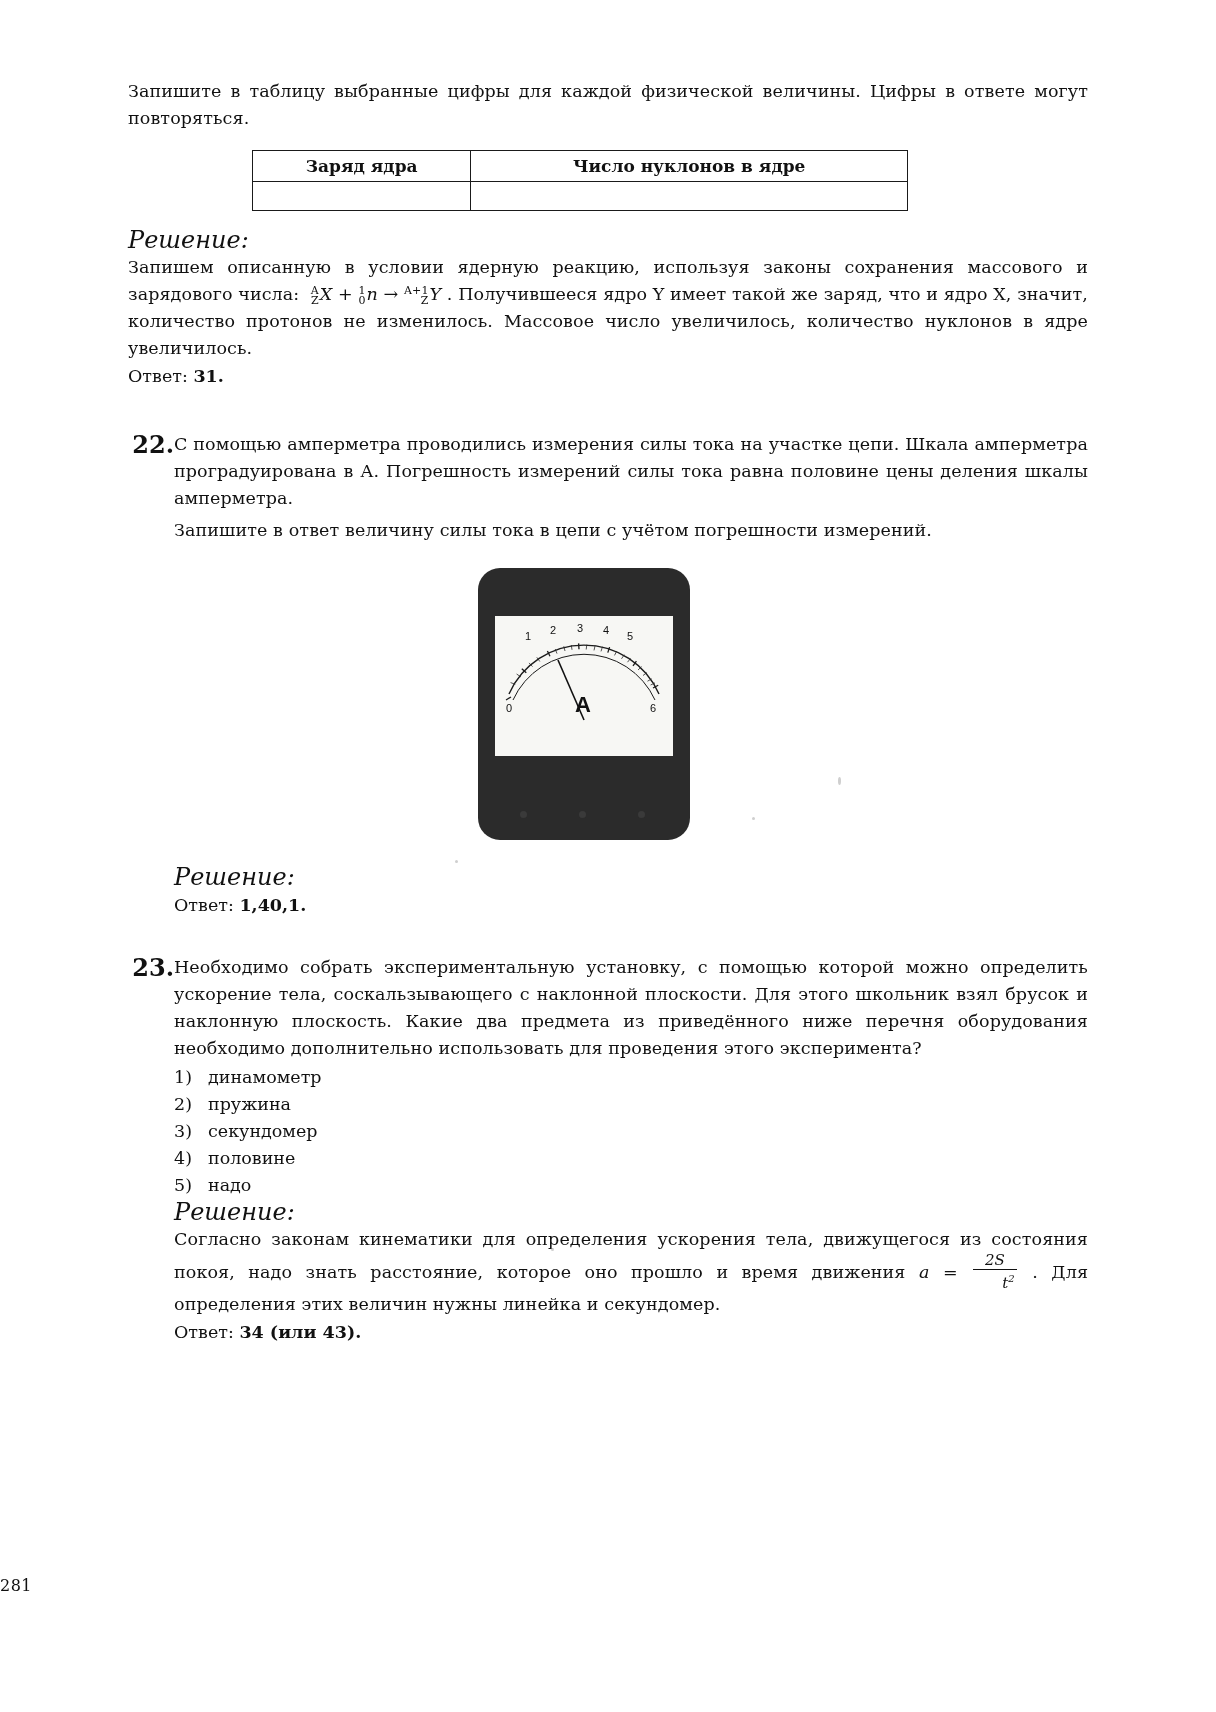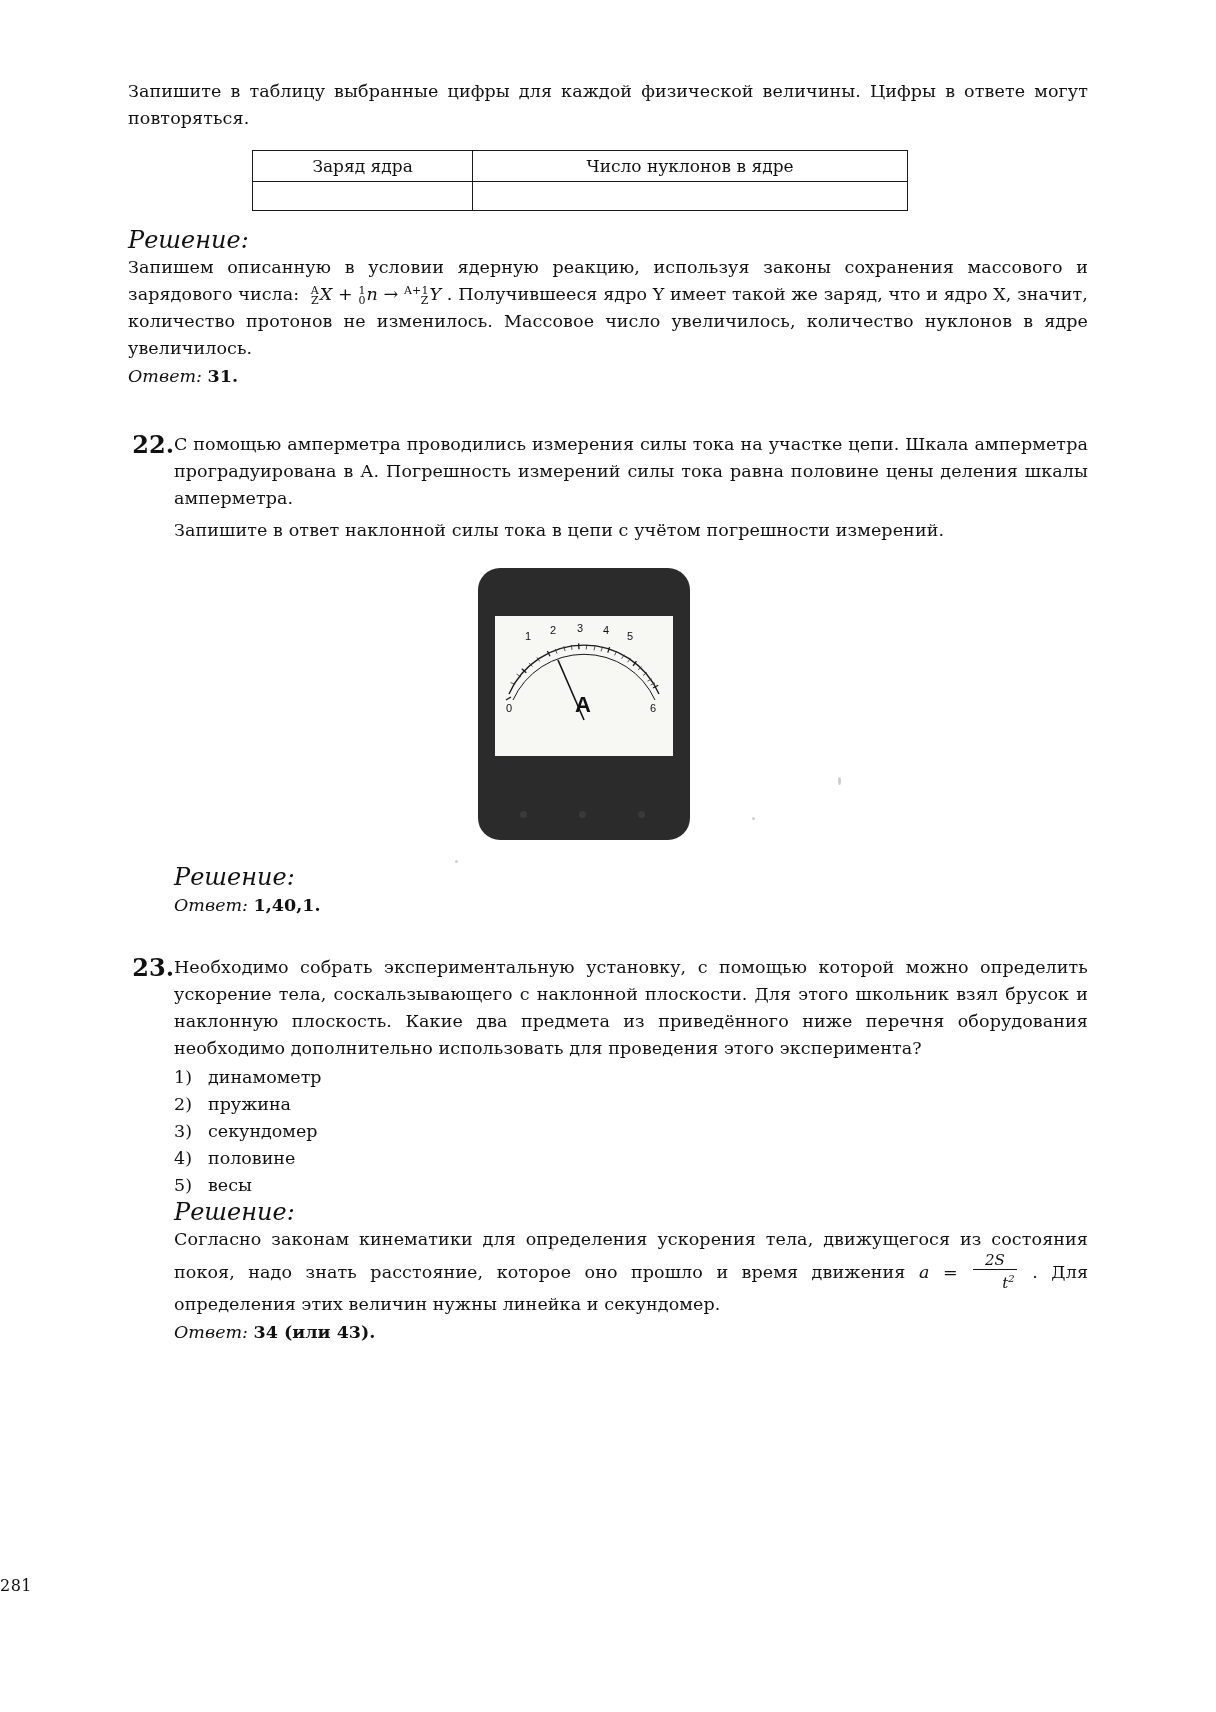--- a/index.html
+++ b/index.html
@@ -35,21 +35,21 @@
   .tbl-wrap { margin-top:18px; margin-left:124px; }
   table.answer-table {
     border-collapse:collapse;
     width:656px;
   }
   table.answer-table td {
     border:1.3px solid #1a1a1a;
     height:26px;
     text-align:center;
     font-size:17px;
-    font-weight:normal;
+    font-weight:bold;
     padding:2px 4px;
   }
   table.answer-table td.empty { height:24px; }
 
   
   .block { margin-top:22px; }
   .numbered {
     display:flex;
     align-items:flex-start;
   }
@@ -63,21 +63,21 @@
     padding-left:0;
   }
   .body-col { flex:1 1 auto; }
 
   .soln-label {
     font-style:italic;
     font-size:24px;
     line-height:27px;
   }
   .ans-line { font-size:17.5px; line-height:29px; }
-  .ans-line .lab { font-style:italic; }
+  .ans-line .lab { }
   .ans-line .val { font-weight:bold; }
 
   
   .frm { white-space:nowrap; font-style:italic; }
   .pre-sub {
     display:inline-block;
     vertical-align:middle;
     font-size:11px;
     line-height:10px;
     text-align:right;
@@ -194,21 +194,21 @@
         <span class="lab">Ответ:</span>
         <span class="val">31.</span>
       </p>
     </div>
 
     <div class="block" style="margin-top:40px;">
       <div class="numbered">
         <div class="num"><span>22.</span></div>
         <div class="body-col">
           <p class="para">С помощью амперметра проводились измерения силы тока на участке цепи. Шкала амперметра проградуирована в А. Погрешность измерений силы тока равна половине цены деления шкалы амперметра.</p>
-          <p class="para" style="margin-top:5px;">Запишите в ответ наклонной силы тока в цепи с учётом погрешности измерений.</p>
+          <p class="para" style="margin-top:5px;">Запишите в ответ величину силы тока в цепи с учётом погрешности измерений.</p>
         </div>
       </div>
 
       <div class="fig">
         <div class="ammeter">
           <div class="face">
             <svg class="scaleSvg" width="178" height="140" viewBox="0 0 178 140">
 
               <path d="M 14 78 A 82 82 0 0 1 164 78" fill="none" stroke="#1b1b1b" stroke-width="1.4"></path>
               <path d="M 18 84 A 78 78 0 0 1 160 84" fill="none" stroke="#1b1b1b" stroke-width="1"></path>
@@ -292,21 +292,21 @@
             <div class="opt">
               <span class="ord">3)</span>
               <span class="txt">секундомер</span>
             </div>
             <div class="opt">
               <span class="ord">4)</span>
               <span class="txt">половине</span>
             </div>
             <div class="opt">
               <span class="ord">5)</span>
-              <span class="txt">весы</span>
+              <span class="txt">надо</span>
             </div>
           </div>
 
           <p class="soln-label">Решение:</p>
           <p class="para">
             <span>Согласно законам кинематики для определения ускорения тела, движущегося из состояния покоя, надо знать расстояние, которое оно прошло и время движения</span>
             <span class="frm">
               <span>a =</span>
               <span class="frac">
                 <span class="n">2S</span>

